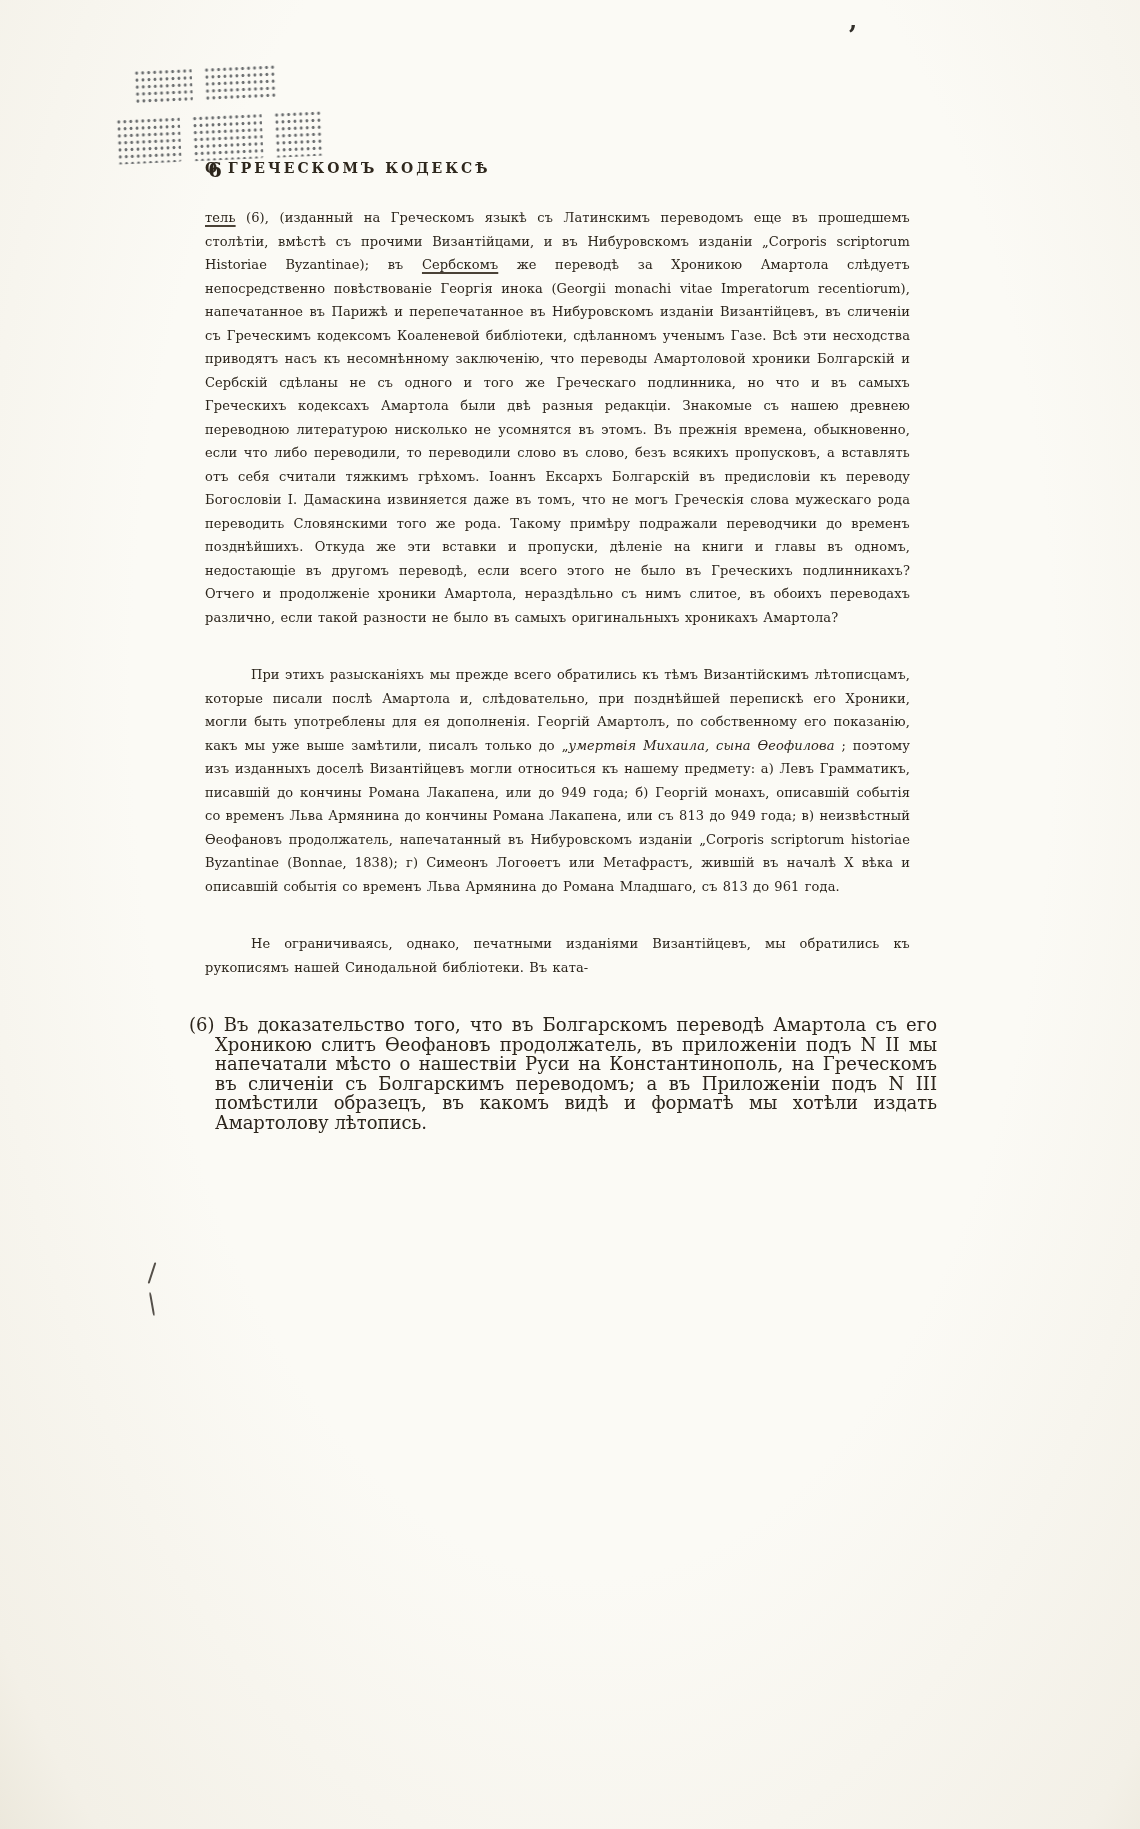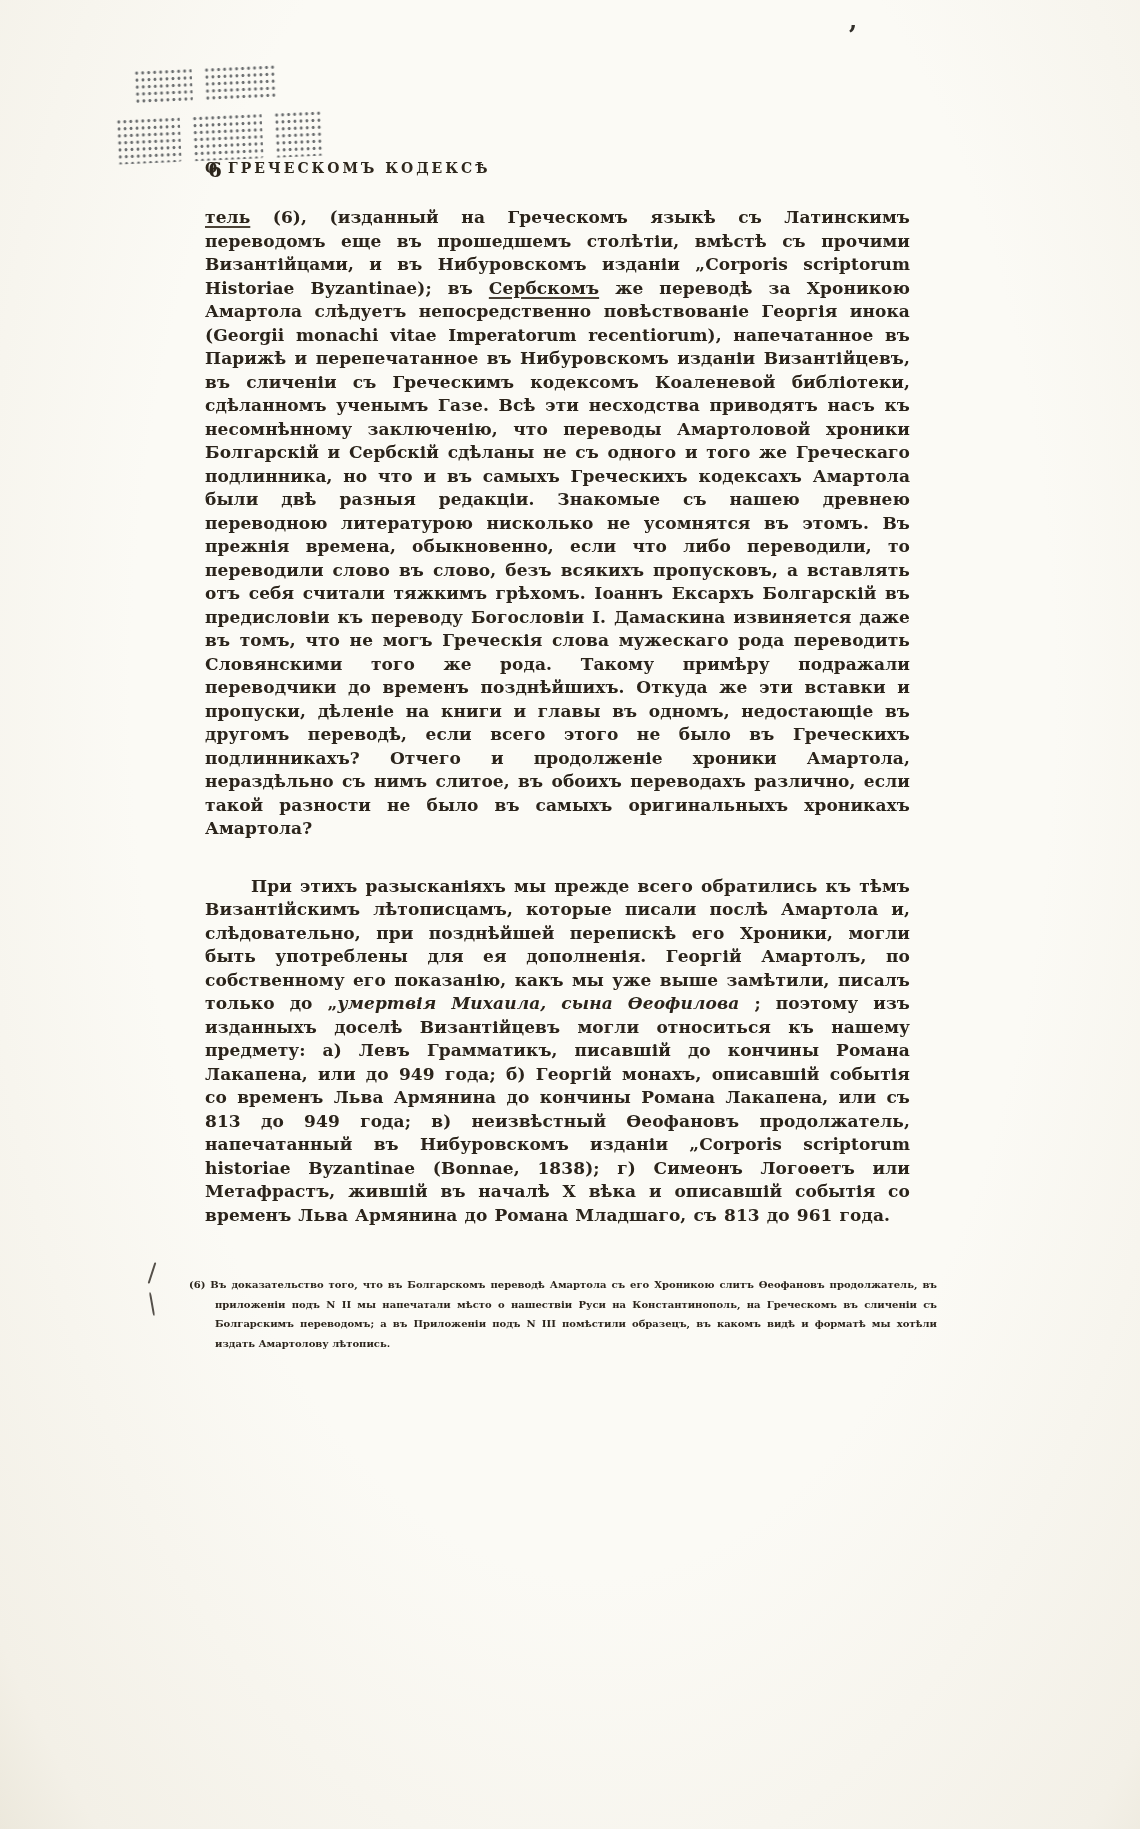--- a/index.html
+++ b/index.html
@@ -42,43 +42,43 @@
   
   .content {
     position: absolute;
     left: 205px;
     top: 206px;
     width: 705px;
     color: #2b241b;
   }
   .para {
     margin: 0;
-    font-size: 17px;
+    font-size: 13px;
     line-height: 23.5px;
-    font-weight: 700;
+    font-weight: 400;
     text-align: justify;
     letter-spacing: 0.1px;
     word-spacing: 1px;
   }
   .para + .para { margin-top: 34px; }
   .para.indent { text-indent: 46px; }
   .u {
     text-decoration: underline;
     text-decoration-thickness: 2px;
     text-underline-offset: 3px;
     text-decoration-color: #4a4237;
   }
   .it { font-style: italic; }
   
   .footnote {
-    margin: 48px 0 0 -16px;
+    margin: 36px 0 0 -16px;
     width: 722px;
-    font-size: 10px;
+    font-size: 18px;
     line-height: 19.5px;
-    font-weight: 700;
+    font-weight: 400;
     text-align: justify;
     color: #2b241b;
     padding-left: 26px;
     text-indent: -26px;
   }
   
   .stamp {
     position: absolute;
     left: 116px;
     top: 66px;
@@ -155,18 +155,19 @@
 
   <div class="page-number">6</div>
   <div class="running-title">О ГРЕЧЕСКОМЪ КОДЕКСѢ</div>
 
   <div class="content">
 
     <p class="para"><span class="u">тель</span><span> (6), (изданный на Греческомъ языкѣ съ Латинскимъ переводомъ еще въ прошедшемъ столѣтіи, вмѣстѣ съ прочими Византійцами, и въ Нибуровскомъ изданіи „Corporis scriptorum Historiae Byzantinae); въ </span><span class="u">Сербскомъ</span><span> же переводѣ за Хроникою Амартола слѣдуетъ непосредственно повѣствованіе Георгія инока (Georgii monachi vitae Imperatorum recentiorum), напечатанное въ Парижѣ и перепечатанное въ Нибуровскомъ изданіи Византійцевъ, въ сличеніи съ Греческимъ кодексомъ Коаленевой библіотеки, сдѣланномъ ученымъ Газе. Всѣ эти несходства приводятъ насъ къ несомнѣнному заключенію, что переводы Амартоловой хроники Болгарскій и Сербскій сдѣланы не съ одного и того же Греческаго подлинника, но что и въ самыхъ Греческихъ кодексахъ Амартола были двѣ разныя редакціи. Знакомые съ нашею древнею переводною литературою нисколько не усомнятся въ этомъ. Въ прежнія времена, обыкновенно, если что либо переводили, то переводили слово въ слово, безъ всякихъ пропусковъ, а вставлять отъ себя считали тяжкимъ грѣхомъ. Іоаннъ Ексархъ Болгарскій въ предисловіи къ переводу Богословіи І. Дамаскина извиняется даже въ томъ, что не могъ Греческія слова мужескаго рода переводить Словянскими того же рода. Такому примѣру подражали переводчики до временъ позднѣйшихъ. Откуда же эти вставки и пропуски, дѣленіе на книги и главы въ одномъ, недостающіе въ другомъ переводѣ, если всего этого не было въ Греческихъ подлинникахъ? Отчего и продолженіе хроники Амартола, нераздѣльно съ нимъ слитое, въ обоихъ переводахъ различно, если такой разности не было въ самыхъ оригинальныхъ хроникахъ Амартола?</span></p>
 
     <p class="para indent"><span>При этихъ разысканіяхъ мы прежде всего обратились къ тѣмъ Византійскимъ лѣтописцамъ, которые писали послѣ Амартола и, слѣдовательно, при позднѣйшей перепискѣ его Хроники, могли быть употреблены для ея дополненія. Георгій Амартолъ, по собственному его показанію, какъ мы уже выше замѣтили, писалъ только до „</span><span class="it">умертвія Михаила, сына Ѳеофилова</span><span> ; поэтому изъ изданныхъ доселѣ Византійцевъ могли относиться къ нашему предмету: а) Левъ Грамматикъ, писавшій до кончины Романа Лакапена, или до 949 года; б) Георгій монахъ, описавшій событія со временъ Льва Армянина до кончины Романа Лакапена, или съ 813 до 949 года; в) неизвѣстный Ѳеофановъ продолжатель, напечатанный въ Нибуровскомъ изданіи „Corporis scriptorum historiae Byzantinae (Bonnae, 1838); г) Симеонъ Логоѳетъ или Метафрастъ, жившій въ началѣ X вѣка и описавшій событія со временъ Льва Армянина до Романа Младшаго, съ 813 до 961 года.</span></p>
 
+    <p class="para indent">Не ограничиваясь, однако, печатными изданіями Византійцевъ, мы обратились къ рукописямъ нашей Синодальной библіотеки. Въ ката-</p>
 
     <p class="footnote"><span>(6)</span><span> Въ доказательство того, что въ Болгарскомъ переводѣ Амартола съ его Хроникою слитъ Ѳеофановъ продолжатель, въ приложеніи подъ N II мы напечатали мѣсто о нашествіи Руси на Константинополь, на Греческомъ въ сличеніи съ Болгарскимъ переводомъ; а въ Приложеніи подъ N III помѣстили образецъ, въ какомъ видѣ и форматѣ мы хотѣли издать Амартолову лѣтопись.</span></p>
 
   </div>
 
 </div>
 
 </body></html>

